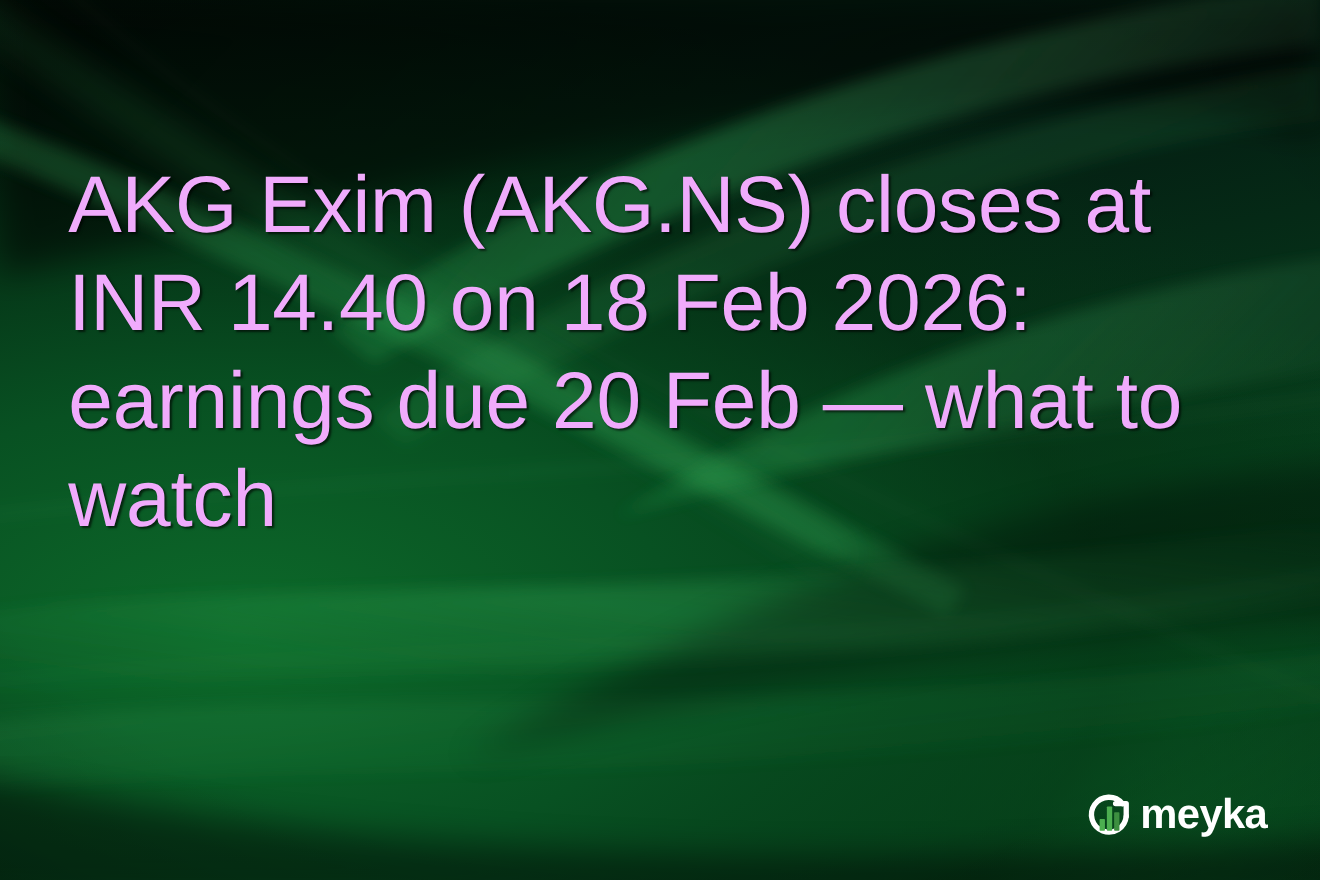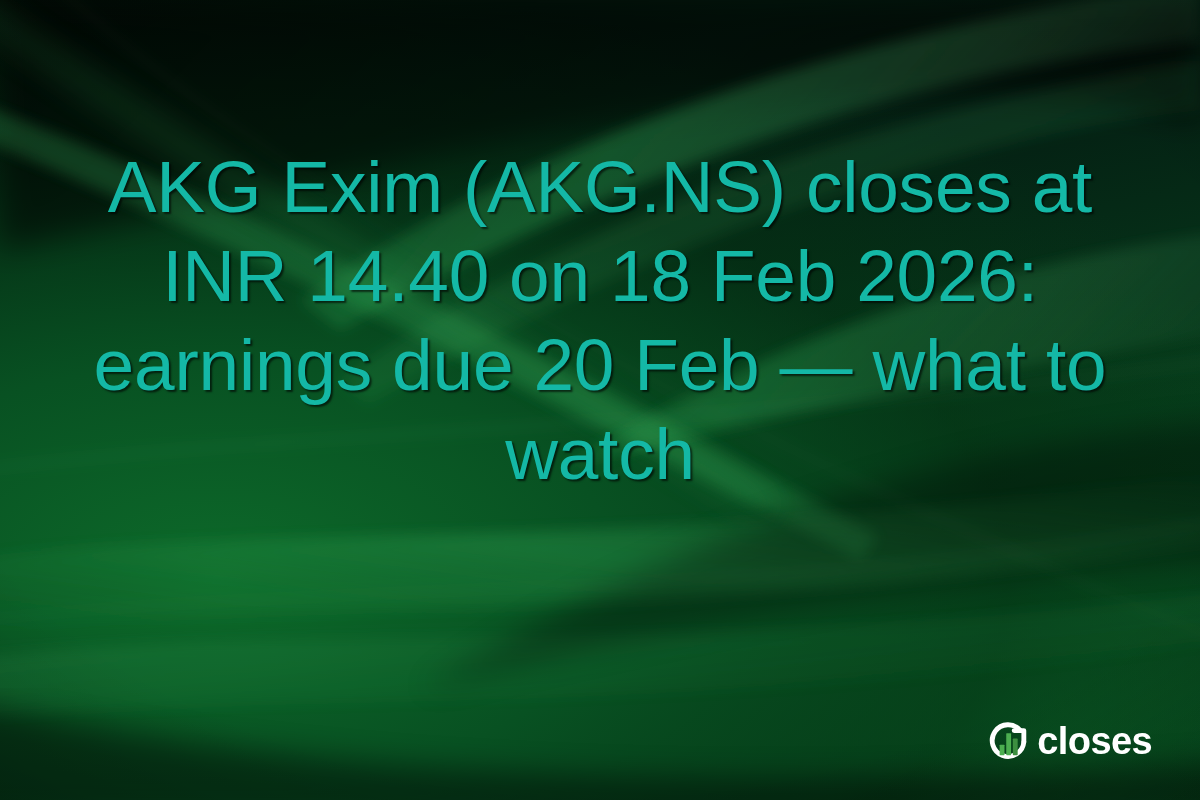--- a/index.html
+++ b/index.html
@@ -43,22 +43,22 @@
     display: flex;
     flex-direction: column;
     align-items: center;
     justify-content: center;
     padding: 0 62px;
     box-sizing: border-box;
   }
   #headline {
     margin: 0;
     width: 100%;
-    text-align: center;
-    color: #14b8a6;
+    text-align: left;
+    color: #f0abfc;
     font-weight: 400;
     font-size: 73px;
     line-height: 1.22;
     letter-spacing: -0.2px;
     text-shadow: 2px 2px 2px rgba(0,0,0,0.62);
     word-break: normal;
   }
 
   
   #logo {
@@ -156,16 +156,16 @@
   <div id="logo">
     <svg id="logo-mark" viewBox="0 0 100 100" xmlns="http://www.w3.org/2000/svg">
 
       <path d="M78,24 A36,36 0 1 0 86,50" fill="none" stroke="#ffffff" stroke-width="11" stroke-linecap="round"></path>
       <path d="M86,50 L86,24 L64,24" fill="none" stroke="#ffffff" stroke-width="11" stroke-linecap="round" stroke-linejoin="round"></path>
 
       <rect x="31" y="56" width="11" height="24" rx="1.5" fill="#4caf50"></rect>
       <rect x="46" y="30" width="11" height="50" rx="1.5" fill="#4caf50"></rect>
       <rect x="61" y="42" width="11" height="38" rx="1.5" fill="#3d8f40"></rect>
     </svg>
-    <span id="logo-word">closes</span>
+    <span id="logo-word">meyka</span>
   </div>
 
 </div>
 
 </body></html>

